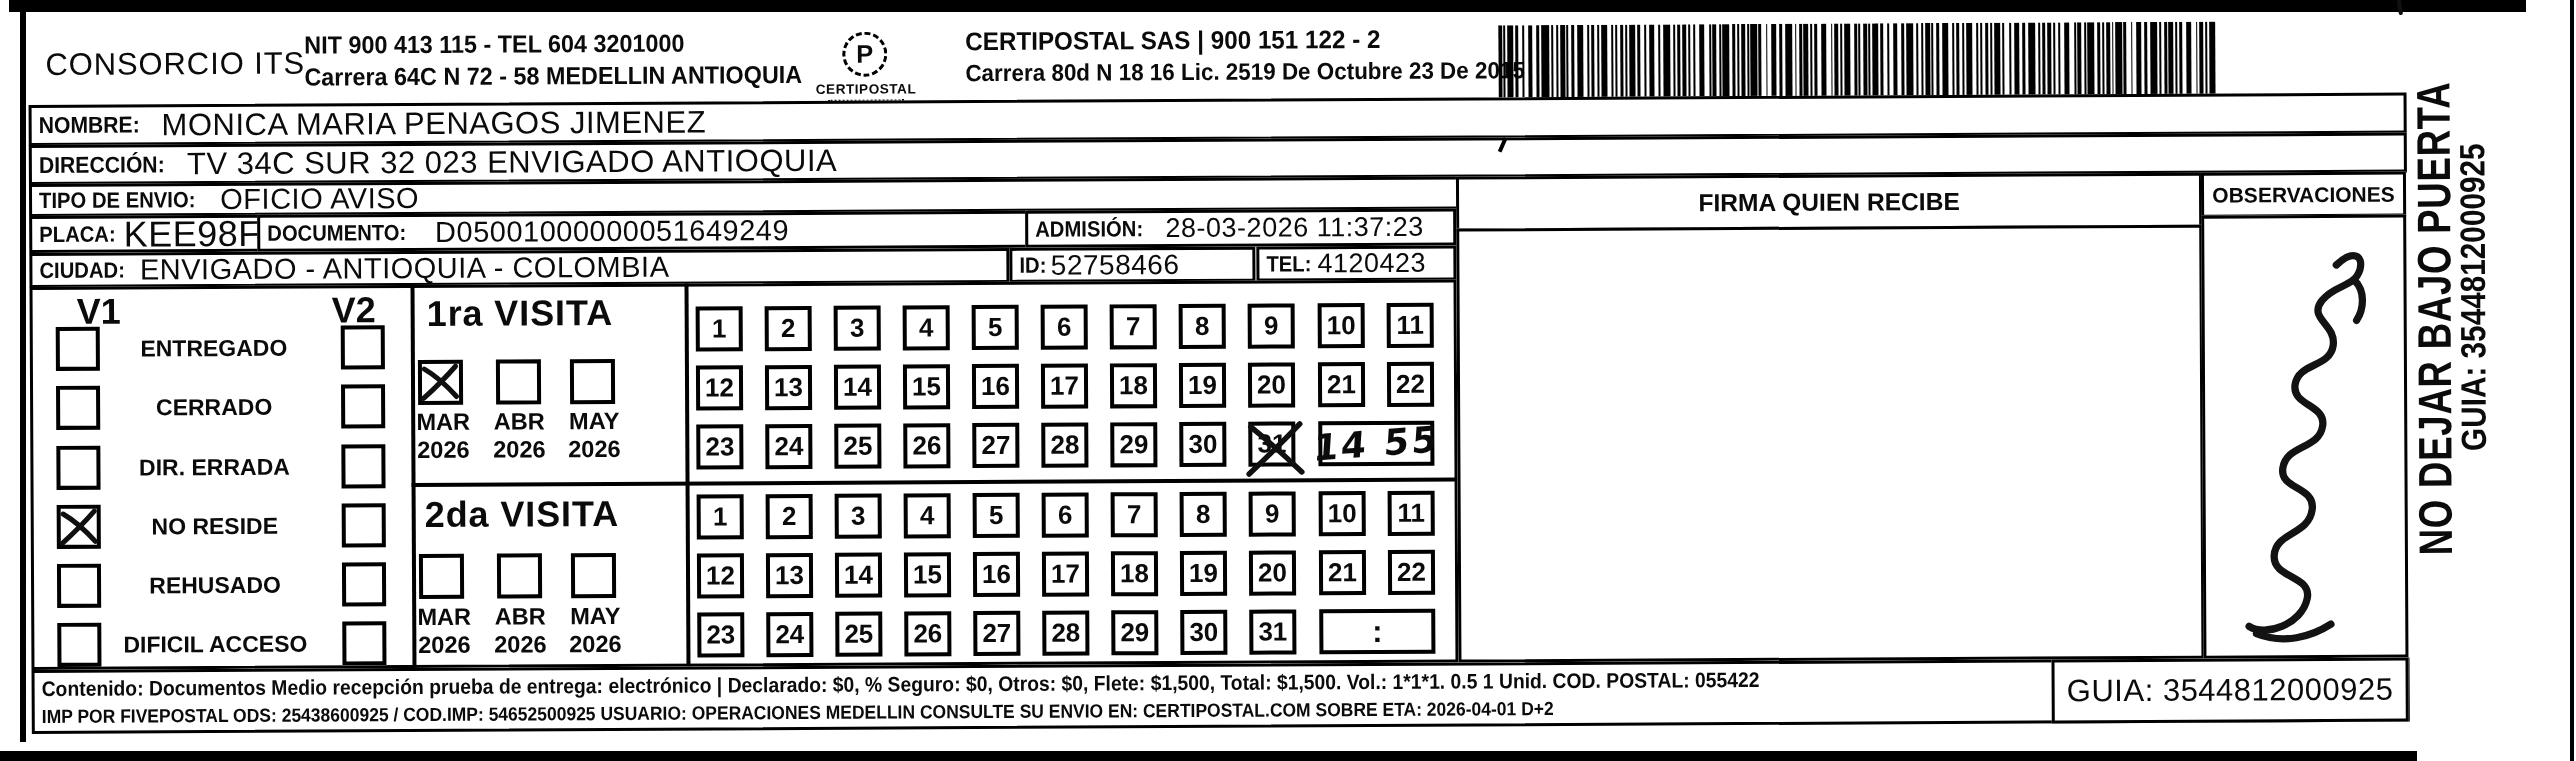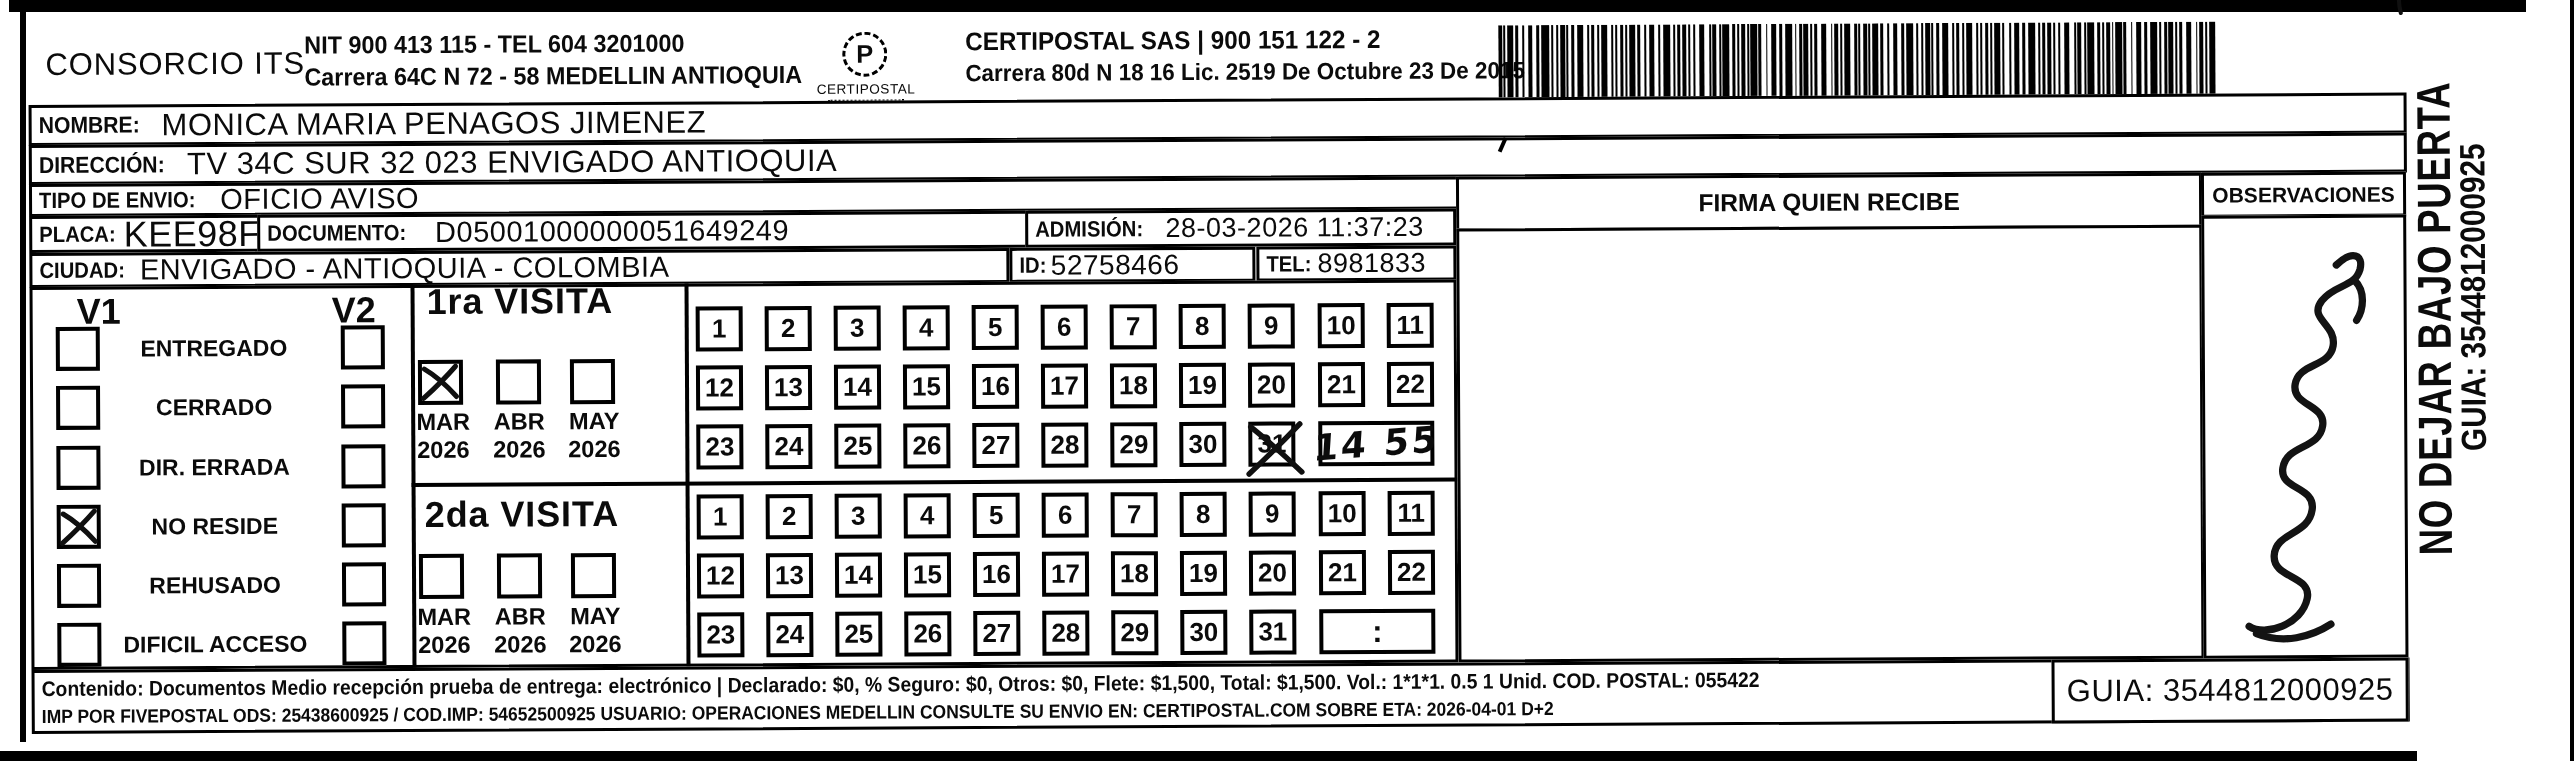--- a/index.html
+++ b/index.html
@@ -40,21 +40,21 @@
     white-space:nowrap;letter-spacing:0.9px;}
   .side-guia{position:absolute;left:2261px;top:289px;width:427px;height:42px;
     transform:rotate(-90deg) scaleX(.85);font-size:35px;font-weight:bold;text-align:center;white-space:nowrap;}
   .footer-line{position:absolute;font-weight:bold;transform:scaleX(.92);transform-origin:left center;white-space:nowrap;}
   #barcode{position:absolute;left:1500px;top:33px;width:732px;height:75px;display:flex;align-items:stretch;overflow:hidden;}
   #barcode div{background:#000;height:100%;flex:0 0 auto;}
   .logo-circle{position:absolute;left:844px;top:36px;width:45px;height:45px;border:3.6px dashed #000;
     border-radius:50%;box-sizing:border-box;display:flex;align-items:center;justify-content:center;
     font-size:25.5px;font-weight:bold;}
   .logo-caption{position:absolute;left:815px;top:86px;width:105px;text-align:center;
-    font-size:13.6px;font-weight:normal;letter-spacing:0.5px;}
+    font-size:13.6px;font-weight:bold;letter-spacing:0.5px;}
   .logo-tag{position:absolute;left:829px;top:104px;width:76px;height:0;border-top:2.7px dotted #000;}
   .speck{position:absolute;background:#000;}
 </style>
 </head>
 <body>
 
 <div class="abs" style="left:9px;top:0;width:2517px;height:11.8px;background:#000;"></div>
 <div class="abs" style="left:0;top:751px;width:2417px;height:11px;background:#000;"></div>
 <div class="abs" style="left:2570px;top:0;width:3.6px;height:762px;background:#000;"></div>
 <div class="abs" style="left:20px;top:7.3px;width:5.5px;height:735px;background:#000;"></div>
@@ -237,32 +237,32 @@
   <div class="cell fieldrow" style="left:30px;top:253px;width:980px;height:35px;">
     <span class="flabel" style="font-size:22px;">CIUDAD:</span>
     <span class="fvalue" style="font-size:29px;margin-left:7.3px;">ENVIGADO - ANTIOQUIA - COLOMBIA</span>
   </div>
   <div class="cell fieldrow" style="left:1010px;top:253px;width:246px;height:35px;">
     <span class="flabel" style="font-size:22px;">ID:</span>
     <span class="fvalue" style="font-size:28px;margin-left:1.8px;">52758466</span>
   </div>
   <div class="cell fieldrow" style="left:1257px;top:253px;width:200px;height:35px;">
     <span class="flabel" style="font-size:22px;">TEL:</span>
-    <span class="fvalue" style="font-size:27px;margin-left:1.8px;">8981833</span>
+    <span class="fvalue" style="font-size:27px;margin-left:1.8px;">4120423</span>
   </div>
 
   <div class="cell" style="left:30px;top:287px;width:1427px;height:383px;"></div>
   <div class="vline" style="left:411px;top:287px;width:3.6px;height:383px;"></div>
   <div class="vline" style="left:685px;top:287px;width:3.6px;height:383px;"></div>
   <div class="hline" style="left:411px;top:485px;width:1046px;height:3.6px;"></div>
 
   <div class="vhead" style="left:77px;top:291px;">V1</div>
   <div class="vhead" style="left:332px;top:291px;">V2</div>
 
-  <div class="visit-title" style="left:427px;top:283px;">1ra VISITA</div>
+  <div class="visit-title" style="left:427px;top:295px;">1ra VISITA</div>
   <div class="visit-title" style="left:424px;top:496px;">2da VISITA</div>
 
   <div class="cell" style="left:1457px;top:236px;width:746px;height:434px;"></div>
   <div class="cell" style="left:2202px;top:227px;width:205px;height:443px;"></div>
 
   <svg class="abs" style="left:2226px;top:247px;width:160px;height:411px;" viewBox="0 0 176 452">
     <g style="stroke:#131313;stroke-width:8;fill:none;stroke-linecap:round;">
       <path d="M122,33 C140,16 152,22 148,38 C142,58 120,54 106,72 C90,92 122,98 118,122 C114,146 80,140 76,164 C72,188 110,186 106,210 C102,236 66,230 62,256 C58,280 98,276 94,302 C90,330 54,326 52,352 C50,378 94,374 88,400 C82,428 42,442 24,430"></path>
       <path d="M142,50 C154,62 152,82 144,94"></path>
       <path d="M32,438 C62,450 92,442 114,428"></path>

